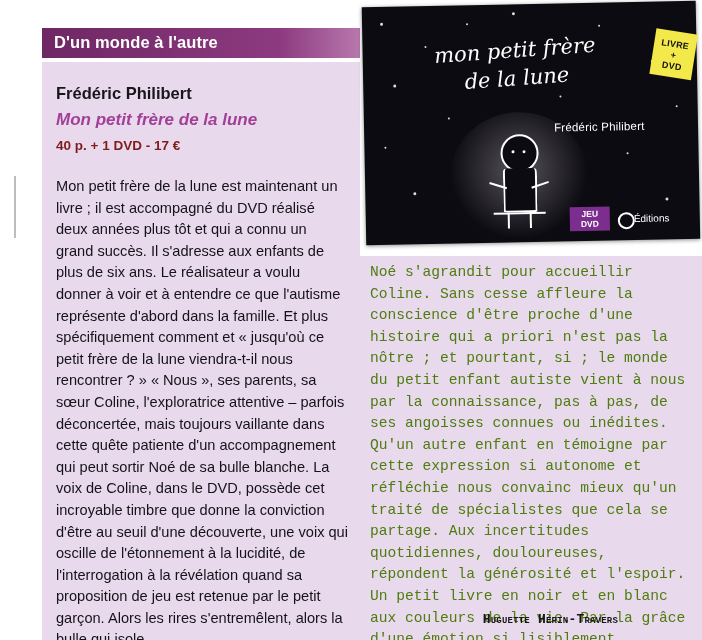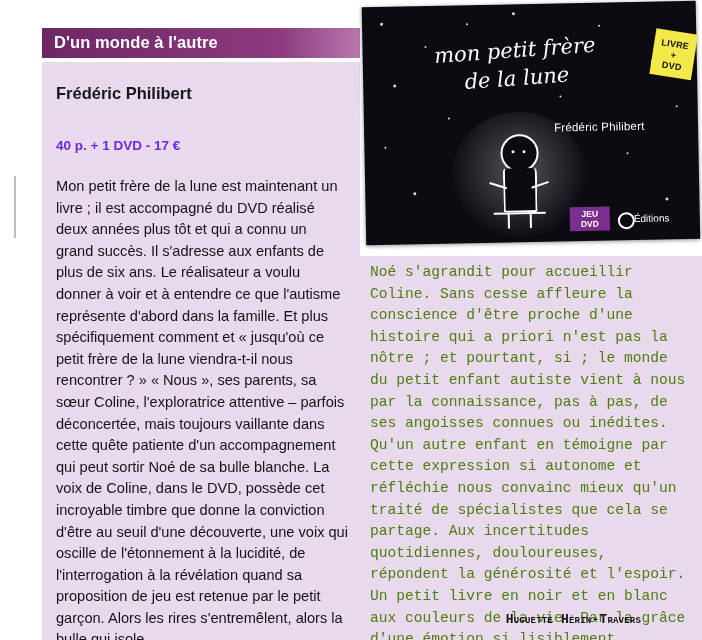--- a/index.html
+++ b/index.html
@@ -15,21 +15,20 @@
     overflow: hidden;
   }
 
   
   #page {
     position: absolute;
     left: 0; top: 0;
     width: 632px;
     height: 640px;
     background: #ffffff;
-    padding-left: 23px;
   }
 
   
   .panel {
     position: absolute;
     left: 42px;
     top: 62px;
     width: 318px;
     height: 578px;
     background: #e9d9ec;
@@ -91,21 +90,21 @@
     font-style: italic;
     font-weight: bold;
     color: #a23f96;
   }
   .specs {
     position: absolute;
     left: 56px;
     top: 137px;
     font-size: 13.5px;
     font-weight: bold;
-    color: #6d28d9;
+    color: #7f1d1d;
     line-height: 17px;
   }
   .specs div { white-space: nowrap; }
 
   .body-left {
     position: absolute;
     left: 56px;
     top: 176px;
     width: 292px;
     font-size: 14.6px;
@@ -292,20 +291,21 @@
 
   <div class="edge-rule"></div>
 
   <div class="panel"></div>
   <div class="panel-right"></div>
 
   <div class="banner"></div>
   <div class="banner-text">D'un monde à l'autre</div>
 
   <div class="author">Frédéric Philibert</div>
+  <div class="title">Mon petit frère de la lune</div>
   <div class="specs">
     <div>40 p. + 1 DVD - 17 €</div>
   </div>
 
   <div class="body-left">Mon petit frère de la lune est maintenant un livre ; il est accompagné du DVD réalisé deux années plus tôt et qui a connu un grand succès. Il s'adresse aux enfants de plus de six ans. Le réalisateur a voulu donner à voir et à entendre ce que l'autisme représente d'abord dans la famille. Et plus spécifiquement comment et « jusqu'où ce petit frère de la lune viendra-t-il nous rencontrer ? » « Nous », ses parents, sa sœur Coline, l'exploratrice attentive – parfois déconcertée, mais toujours vaillante dans cette quête patiente d'un accompagnement qui peut sortir Noé de sa bulle blanche. La voix de Coline, dans le DVD, possède cet incroyable timbre que donne la conviction d'être au seuil d'une découverte, une voix qui oscille de l'étonnement à la lucidité, de l'interrogation à la révélation quand sa proposition de jeu est retenue par le petit garçon. Alors les rires s'entremêlent, alors la bulle qui isole</div>
   <div class="body-right">Noé s'agrandit pour accueillir Coline. Sans cesse affleure la conscience d'être proche d'une histoire qui a priori n'est pas la nôtre ; et pourtant, si ; le monde du petit enfant autiste vient à nous par la connaissance, pas à pas, de ses angoisses connues ou inédites. Qu'un autre enfant en témoigne par cette expression si autonome et réfléchie nous convainc mieux qu'un traité de spécialistes que cela se partage. Aux incertitudes quotidiennes, douloureuses, répondent la générosité et l'espoir. Un petit livre en noir et en blanc aux couleurs de la vie. Par la grâce d'une émotion si lisiblement palpitante dans les pages, dans les voix, et dans leurs plus lointains échos.</div>
   <div class="signature">Huguette Hérin-Travers</div>
 
   <div class="cover-wrap">
     <div class="cover">

